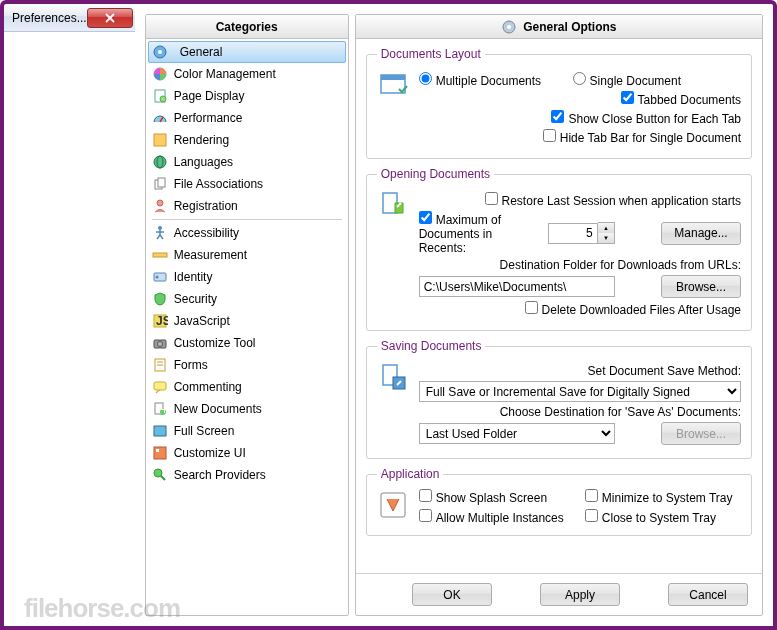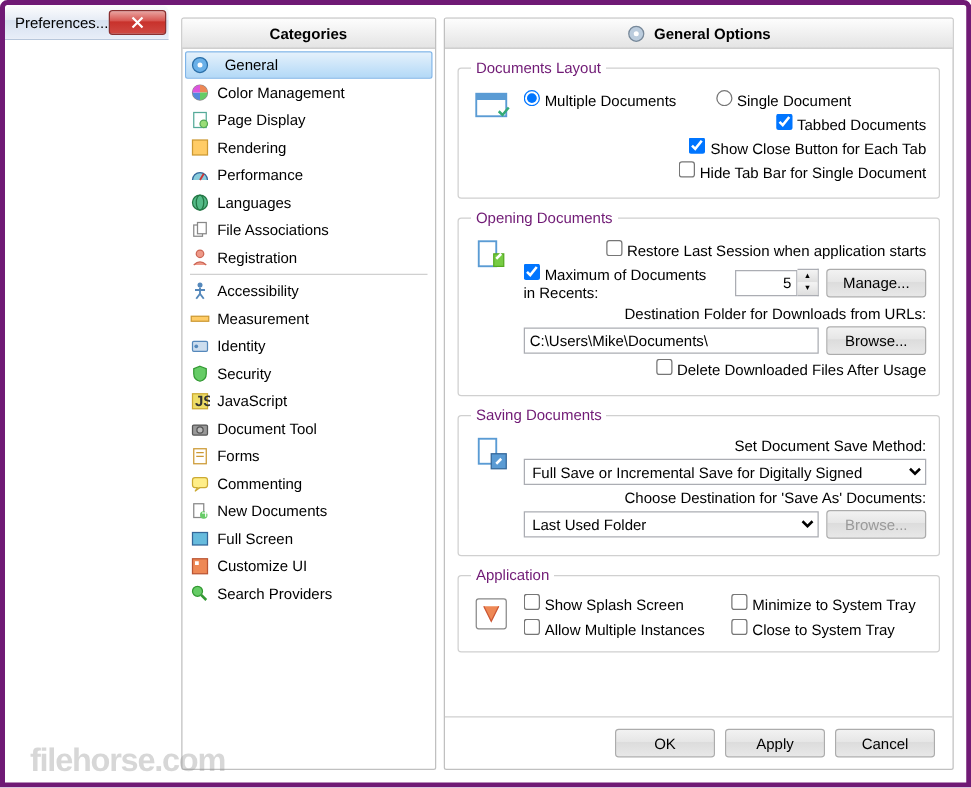--- a/index.html
+++ b/index.html
@@ -36,21 +36,21 @@
 label { cursor: pointer; }
 
 input[type="text"] { border: 1px solid #abadb3; padding: 2px 4px; height: 21px; background: #fff; }
 select { border: 1px solid #abadb3; padding: 1px 2px; height: 21px; background: #fff; cursor: pointer; }
 
 .spinner { display: flex; align-items: center; }
 .spinner input { width: 50px; text-align: right; padding-left: 37px; }
 .spinner-btns { display: flex; flex-direction: column; border: 1px solid #abadb3; border-left: none; }
 .spinner-btns button { width: 16px; height: 10px; font-size: 6px; line-height: 6px; border: none; background: linear-gradient(to bottom, #f4f4f4, #dedede); cursor: pointer; padding: 0; }
 
-.btn { height: 23px; padding: 0 4px; border: 1px solid #acacac; border-radius: 3px; background: linear-gradient(to bottom, #f2f2f2, #e6e6e6 45%, #dcdcdc 46%, #e8e8e8); cursor: pointer; min-width: 80px; }
+.btn { height: 23px; padding: 0 4px; border: 1px solid #acacac; border-radius: 3px; background: linear-gradient(to bottom, #f2f2f2, #e6e6e6 45%, #dcdcdc 46%, #e8e8e8); cursor: pointer; min-width: 80px; margin-left: 40px; }
 .btn:disabled { color: #9a9a9a; cursor: default; }
 
 .footer { height: 42px; border-top: 1px solid #d0d0d0; display: flex; align-items: center; justify-content: flex-end; gap: 8px; padding: 0 14px; }
 
 .watermark { position: absolute; left: 24px; bottom: 6px; font-size: 26px; font-weight: bold; color: rgba(140,140,140,0.35); font-family: Arial, sans-serif; letter-spacing: -1px; pointer-events: none; }
 </style>
 </head>
 <body>
 
 <div class="window">
@@ -89,33 +89,33 @@
         </div>
         <div class="cat-item">
           <svg class="icon" viewBox="0 0 16 16">
               <rect x="3" y="2" width="10" height="12" fill="#fff" stroke="#5a9"></rect>
               <circle cx="11" cy="11" r="3" fill="#9d7" stroke="#5a5"></circle>
             </svg>
           <span>Page Display</span>
         </div>
         <div class="cat-item">
           <svg class="icon" viewBox="0 0 16 16">
-              <rect x="2" y="2" width="12" height="12" fill="#fc6" stroke="#c93"></rect>
-            </svg>
-          <span>Rendering</span>
-        </div>
-        <div class="cat-item">
-          <svg class="icon" viewBox="0 0 16 16">
               <path d="M2 12 A6 6 0 0 1 14 12" fill="#8cd" stroke="#369"></path>
               <line x1="8" y1="12" x2="11" y2="7" stroke="#c33" stroke-width="1.5"></line>
             </svg>
           <span>Performance</span>
         </div>
         <div class="cat-item">
           <svg class="icon" viewBox="0 0 16 16">
+              <rect x="2" y="2" width="12" height="12" fill="#fc6" stroke="#c93"></rect>
+            </svg>
+          <span>Rendering</span>
+        </div>
+        <div class="cat-item">
+          <svg class="icon" viewBox="0 0 16 16">
               <circle cx="8" cy="8" r="6" fill="#5b8" stroke="#274"></circle>
               <ellipse cx="8" cy="8" rx="3" ry="6" fill="none" stroke="#274"></ellipse>
             </svg>
           <span>Languages</span>
         </div>
         <div class="cat-item">
           <svg class="icon" viewBox="0 0 16 16">
               <rect x="3" y="4" width="7" height="9" fill="#fff" stroke="#888"></rect>
               <rect x="6" y="2" width="7" height="9" fill="#fff" stroke="#888"></rect>
             </svg>
@@ -160,21 +160,21 @@
               <rect x="2" y="2" width="12" height="12" fill="#ed6" stroke="#ca3"></rect>
               <text x="4" y="12" font-size="8" fill="#333" font-weight="bold">JS</text>
             </svg>
           <span>JavaScript</span>
         </div>
         <div class="cat-item">
           <svg class="icon" viewBox="0 0 16 16">
               <rect x="2" y="5" width="12" height="8" rx="1" fill="#999" stroke="#555"></rect>
               <circle cx="8" cy="9" r="2.5" fill="#bbb" stroke="#555"></circle>
             </svg>
-          <span>Document Tool</span>
+          <span>Customize Tool</span>
         </div>
         <div class="cat-item">
           <svg class="icon" viewBox="0 0 16 16">
               <rect x="3" y="2" width="10" height="12" fill="#fff" stroke="#c93"></rect>
               <line x1="5" y1="5" x2="11" y2="5" stroke="#c93"></line>
               <line x1="5" y1="8" x2="11" y2="8" stroke="#c93"></line>
             </svg>
           <span>Forms</span>
         </div>
         <div class="cat-item">

